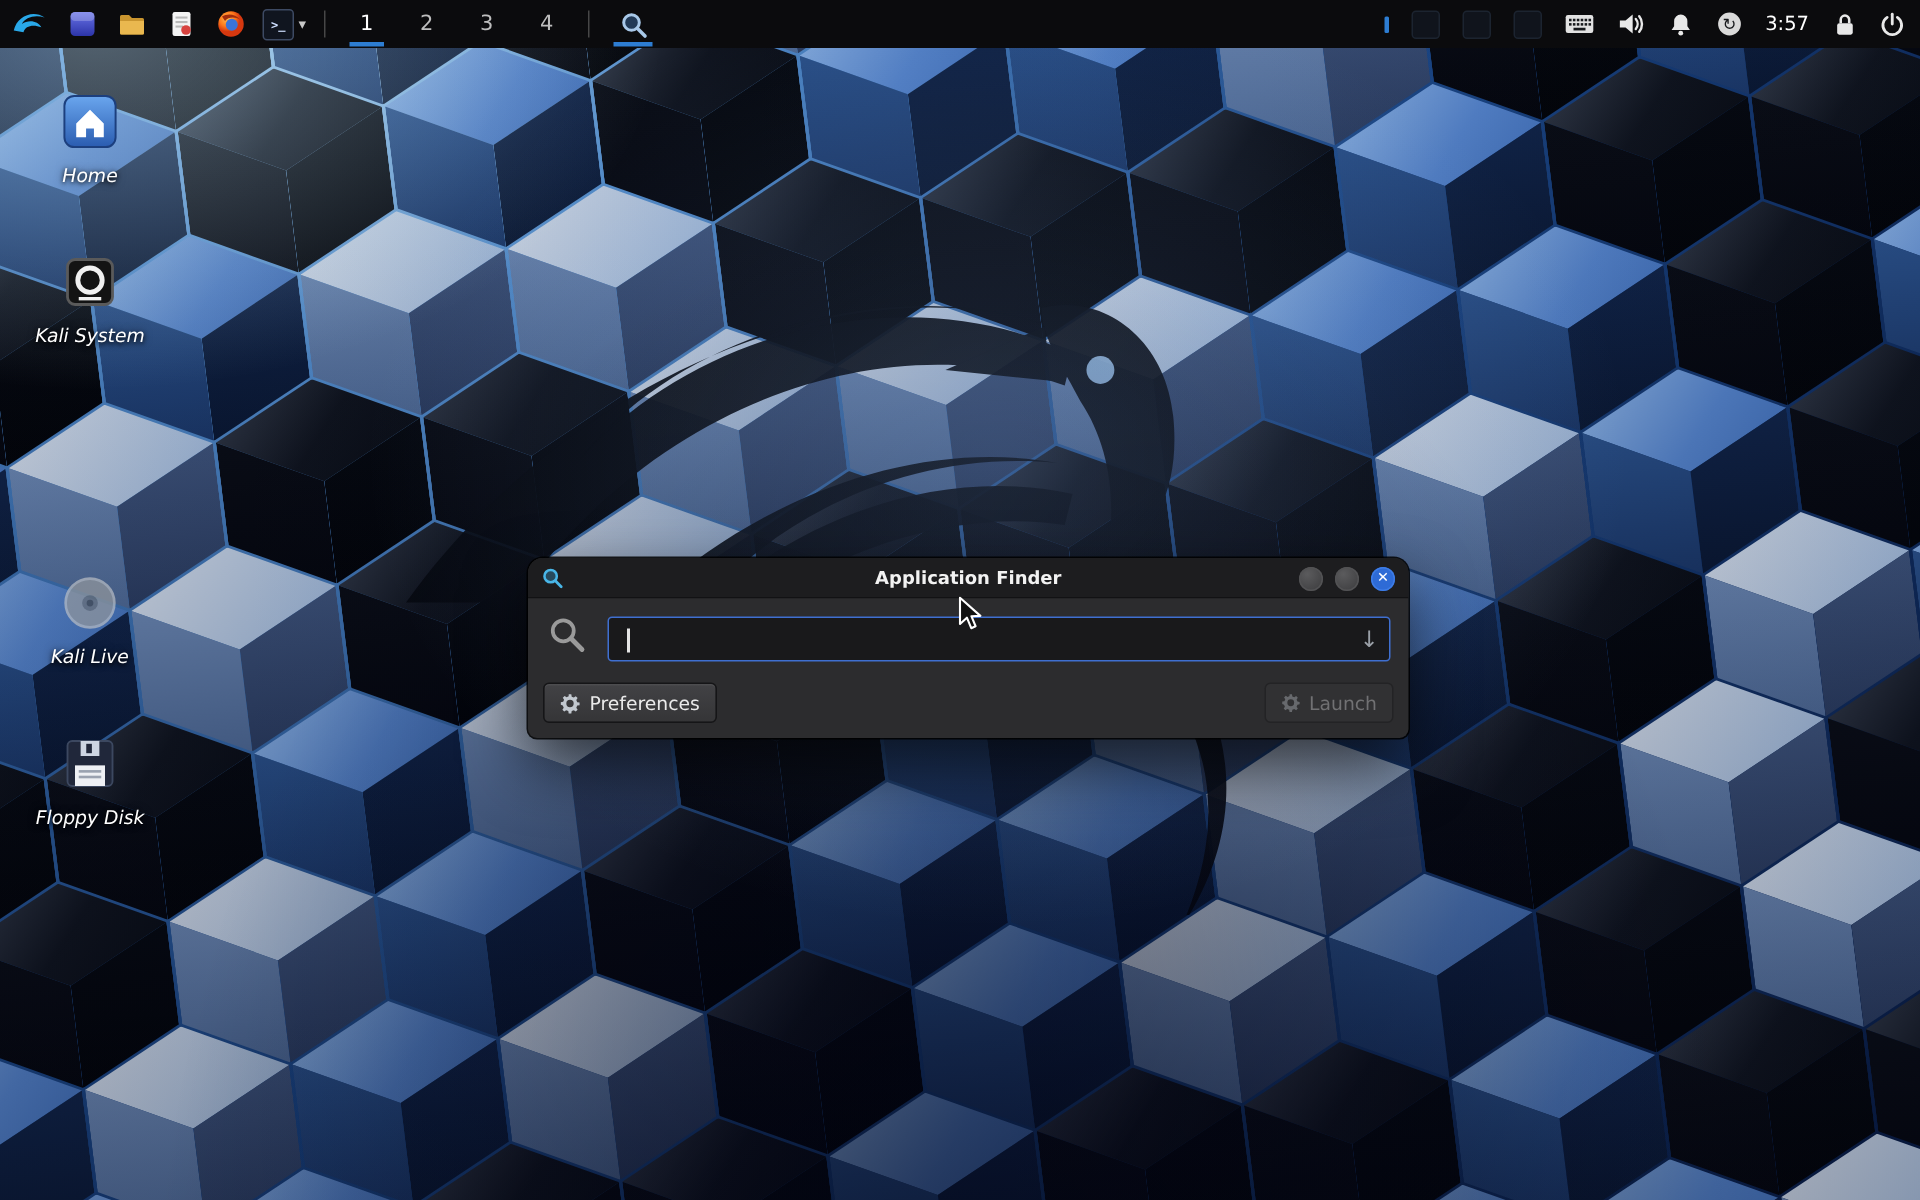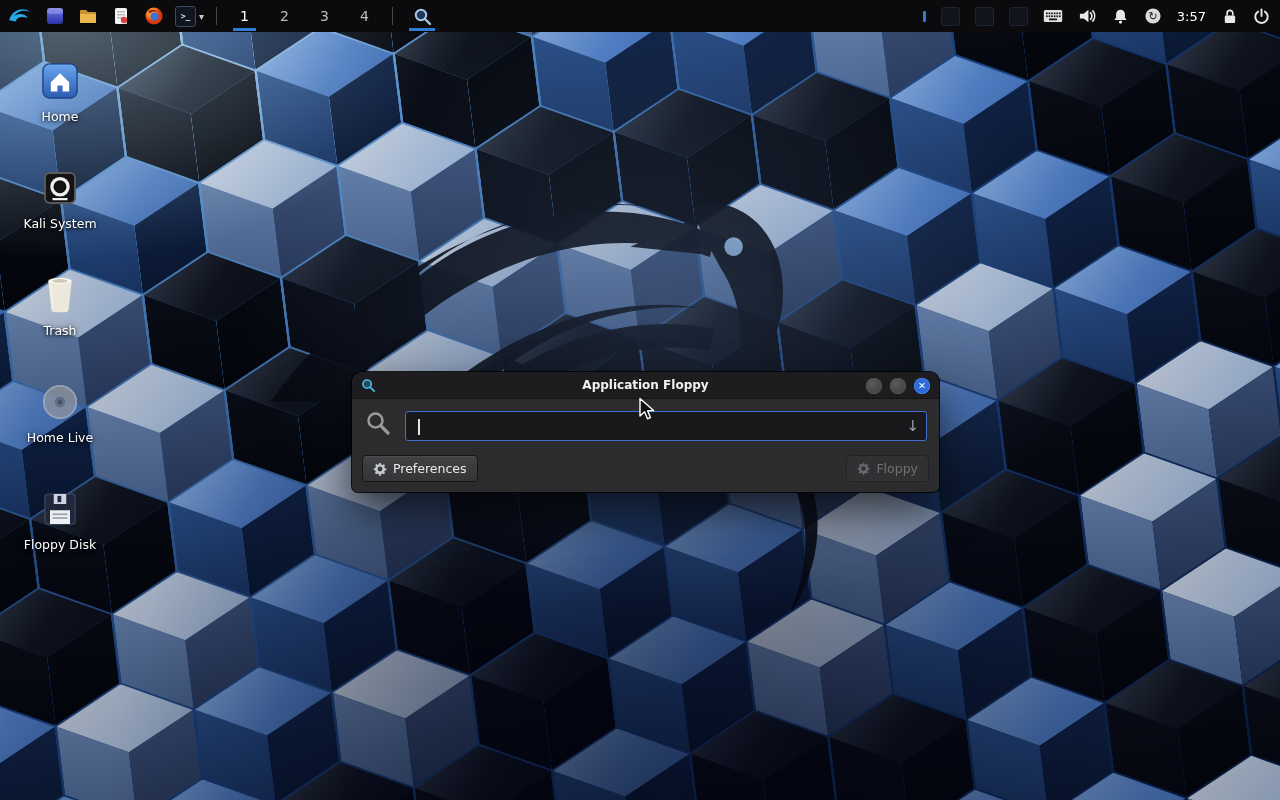--- a/index.html
+++ b/index.html
@@ -44,21 +44,21 @@
     font-family:"DejaVu Sans Mono",monospace;font-size:8px;font-weight:bold;color:#cfe0ff;}
   .tcaret{font-size:10px;color:#c8c8c8;margin-left:3px;}
   .tray{display:flex;align-items:center;justify-content:center;height:100%;}
   .clock{font-size:13px;color:#fff;}
   .mini-blue{width:3px;height:11px;background:#2d7dd2;border-radius:1px;}
   .hidden-sq{width:19px;height:19px;background:#10141c;border:1px solid #1c2430;border-radius:3px;}
 
   
   .dicon{position:absolute;left:10px;width:100px;display:flex;flex-direction:column;align-items:center;gap:6px;z-index:10;}
   .dicon .glyph{width:44px;height:44px;display:flex;align-items:center;justify-content:center;}
-  .dicon .lbl{font-size:12.5px;color:#fff;text-shadow:0 1px 3px rgba(0,0,0,.95),0 0 6px rgba(0,0,0,.6);white-space:nowrap;}
+  .dicon .lbl{font-size:12.5px;color:#fff;text-shadow:0 1px 3px rgba(0,0,0,.95),0 0 6px rgba(0,0,0,.6);white-space:nowrap;font-style:italic;}
   .dim{opacity:.72;}
 
   
   #finder{position:absolute;left:352px;top:372px;width:587px;z-index:60;background:#2c2c2e;
     border-radius:10px 10px 6px 6px;
     box-shadow:0 18px 42px rgba(0,0,0,.65), 0 0 0 1px rgba(0,0,0,.85);}
   .tbar{height:27px;background:#1d1d1f;border-radius:10px 10px 0 0;border-bottom:1px solid #121214;
     display:flex;align-items:center;position:relative;}
   .ticon{position:absolute;left:9px;top:6px;}
   .title{flex:1;text-align:center;font-size:12px;font-weight:bold;color:#f2f2f2;}
@@ -725,42 +725,31 @@
     <div class="glyph">
       <svg width="40" height="40" viewBox="0 0 32 32">
         <rect x="4" y="4" width="24" height="24" rx="4" fill="#131313" stroke="#5a5a5a" stroke-width="1.5"></rect>
         <circle cx="16" cy="15" r="6.5" stroke="#f0f0f0" stroke-width="2.6" fill="none"></circle>
         <rect x="10" y="24" width="12" height="1.8" fill="#f0f0f0"></rect>
       </svg>
     </div>
     <div class="lbl">Kali System</div>
   </div>
 
-  <div class="dicon" style="top:273px;">
-    <div class="glyph">
-      <svg width="38" height="40" viewBox="0 0 32 34">
-        <path d="M6 5 h20 l-2.6 24 a3 3 0 0 1 -3 2.7 h-8.8 a3 3 0 0 1 -3 -2.7 Z" fill="#ece8dc"></path>
-        <ellipse cx="16" cy="5" rx="10" ry="2.6" fill="#f8f6ef"></ellipse>
-        <ellipse cx="16" cy="5" rx="6.5" ry="1.5" fill="#cfc9b8"></ellipse>
-        <path d="M8 8 l1.8 19 a2 2 0 0 0 .6 1.2 L8.6 8 Z" fill="#fffdf6"></path>
-      </svg>
-    </div>
-    <div class="lbl">Trash</div>
-  </div>
 
   <div class="dicon" style="top:380px;">
     <div class="glyph dim">
       <svg width="40" height="40" viewBox="0 0 32 32">
         <circle cx="16" cy="16" r="13" fill="#92979d"></circle>
         <circle cx="16" cy="16" r="13" fill="none" stroke="#b8bdc4" stroke-width="1.4"></circle>
         <circle cx="16" cy="16" r="4.2" fill="#6a6f76"></circle>
         <circle cx="16" cy="16" r="1.8" fill="#42464c"></circle>
       </svg>
     </div>
-    <div class="lbl">Home Live</div>
+    <div class="lbl">Kali Live</div>
   </div>
 
   <div class="dicon" style="top:487px;">
     <div class="glyph">
       <svg width="40" height="40" viewBox="0 0 32 32">
         <rect x="4" y="4" width="24" height="24" rx="2.5" fill="#20273a" stroke="#3c4860"></rect>
         <rect x="11" y="4" width="10" height="8" fill="#cdd5e2"></rect>
         <rect x="14" y="5.5" width="3" height="5" fill="#20273a"></rect>
         <rect x="8" y="17" width="16" height="11" fill="#eef0f4"></rect>
         <rect x="10" y="19.5" width="12" height="1.4" fill="#9aa2b0"></rect>
@@ -771,21 +760,21 @@
   </div>
 
   <div id="finder">
     <div class="tbar">
       <span class="ticon">
         <svg width="15" height="15" viewBox="0 0 16 16">
           <circle cx="6.5" cy="6.5" r="4.4" stroke="#49b6e8" stroke-width="1.8" fill="rgba(60,160,210,.35)"></circle>
           <line x1="10" y1="10" x2="14" y2="14" stroke="#49b6e8" stroke-width="2" stroke-linecap="round"></line>
         </svg>
       </span>
-      <div class="title">Application Floppy</div>
+      <div class="title">Application Finder</div>
       <div class="tctrl">
         <div class="cbtn min"></div>
         <div class="cbtn max"></div>
         <div class="cbtn close">
           <span>✕</span>
         </div>
       </div>
     </div>
 
     <div class="srow">
@@ -806,21 +795,21 @@
       <div class="btn pref">
         <svg width="14" height="14" viewBox="0 0 16 16">
           <path fill-rule="evenodd" fill="#c3c9d0" d="M8 5.2 A2.8 2.8 0 1 0 8 10.8 A2.8 2.8 0 1 0 8 5.2 Z M7 1 h2 l.3 1.8 1.6.7 1.5-1 1.4 1.4-1 1.5.7 1.6 1.8.3 v2 l-1.8.3-.7 1.6 1 1.5-1.4 1.4-1.5-1-1.6.7-.3 1.8 h-2 l-.3-1.8-1.6-.7-1.5 1-1.4-1.4 1-1.5-.7-1.6 L1 9 v-2 l1.8-.3.7-1.6-1-1.5 1.4-1.4 1.5 1 1.6-.7 Z"></path>
         </svg>
         <span>Preferences</span>
       </div>
       <div class="btn launch">
         <svg width="13" height="13" viewBox="0 0 16 16">
           <path fill-rule="evenodd" fill="#67696d" d="M8 5.2 A2.8 2.8 0 1 0 8 10.8 A2.8 2.8 0 1 0 8 5.2 Z M7 1 h2 l.3 1.8 1.6.7 1.5-1 1.4 1.4-1 1.5.7 1.6 1.8.3 v2 l-1.8.3-.7 1.6 1 1.5-1.4 1.4-1.5-1-1.6.7-.3 1.8 h-2 l-.3-1.8-1.6-.7-1.5 1-1.4-1.4 1-1.5-.7-1.6 L1 9 v-2 l1.8-.3.7-1.6-1-1.5 1.4-1.4 1.5 1 1.6-.7 Z"></path>
         </svg>
-        <span>Floppy</span>
+        <span>Launch</span>
       </div>
     </div>
   </div>
 
   <div id="cursor">
     <svg width="22" height="24" viewBox="0 0 22 24">
       <path d="M3 1.5 L3 19 L7.6 14.8 L10.5 21.8 L13.4 20.5 L10.6 13.8 L16.6 13.6 Z" fill="#111" stroke="#fff" stroke-width="1.4" stroke-linejoin="round"></path>
     </svg>
   </div>
 

